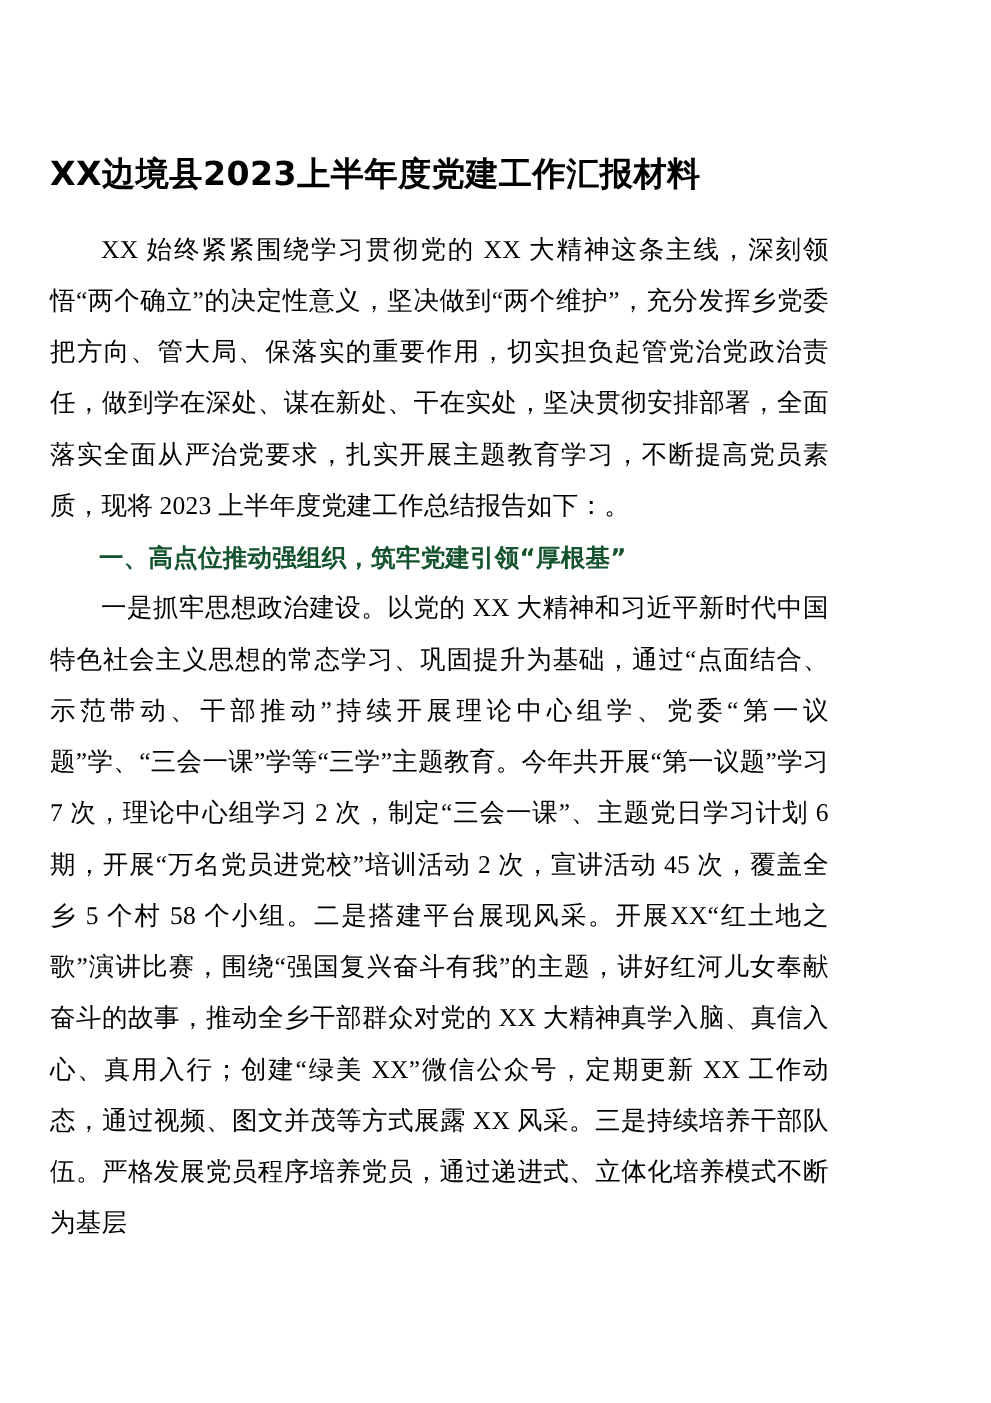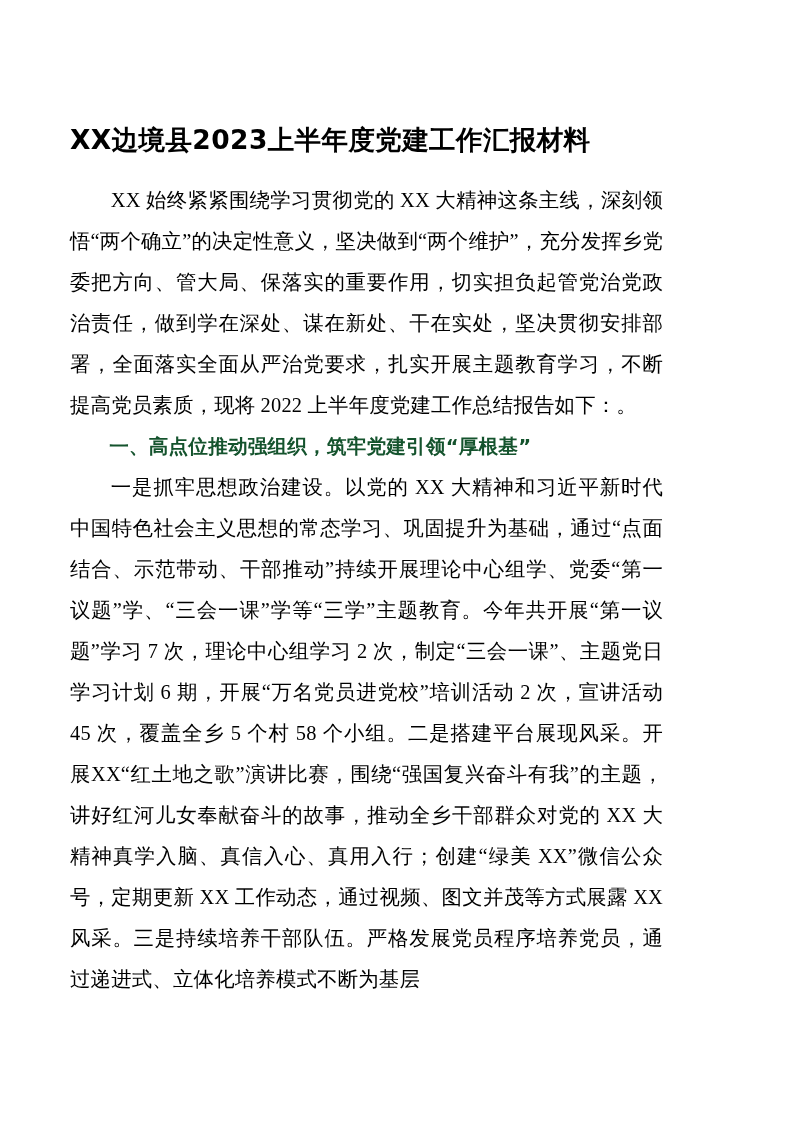--- a/index.html
+++ b/index.html
@@ -11,21 +11,21 @@
     width: 793px;
     height: 1122px;
     font-family: "Liberation Serif", "DejaVu Serif", serif;
     color: #000000;
     overflow: hidden;
   }
   .page {
     box-sizing: border-box;
     width: 733px;
     height: 1122px;
-    padding: 122px 70px 60px 70px;
+    padding: 122px 70px 60px 40px;
     background: #ffffff;
   }
   .doc-title {
     font-family: "DejaVu Sans", "Liberation Sans", sans-serif;
     font-weight: bold;
     font-size: 26.5px;
     line-height: 1.35;
     letter-spacing: 0.4px;
     margin: 0 0 22px 0;
     text-align: left;
@@ -50,16 +50,16 @@
     text-indent: 2em;
     letter-spacing: 0.2px;
     color: #14532d;
   }
 </style>
 </head>
 <body>
 
 <div class="page">
   <h1 class="doc-title">XX边境县2023上半年度党建工作汇报材料</h1>
-  <p class="para">XX 始终紧紧围绕学习贯彻党的 XX 大精神这条主线，深刻领悟“两个确立”的决定性意义，坚决做到“两个维护”，充分发挥乡党委把方向、管大局、保落实的重要作用，切实担负起管党治党政治责任，做到学在深处、谋在新处、干在实处，坚决贯彻安排部署，全面落实全面从严治党要求，扎实开展主题教育学习，不断提高党员素质，现将 2022 上半年度党建工作总结报告如下：。</p>
+  <p class="para">XX 始终紧紧围绕学习贯彻党的 XX 大精神这条主线，深刻领悟“两个确立”的决定性意义，坚决做到“两个维护”，充分发挥乡党委把方向、管大局、保落实的重要作用，切实担负起管党治党政治责任，做到学在深处、谋在新处、干在实处，坚决贯彻安排部署，全面落实全面从严治党要求，扎实开展主题教育学习，不断提高党员素质，现将 2023 上半年度党建工作总结报告如下：。</p>
   <p class="heading">一、高点位推动强组织，筑牢党建引领“厚根基”</p>
   <p class="para">一是抓牢思想政治建设。以党的 XX 大精神和习近平新时代中国特色社会主义思想的常态学习、巩固提升为基础，通过“点面结合、示范带动、干部推动”持续开展理论中心组学、党委“第一议题”学、“三会一课”学等“三学”主题教育。今年共开展“第一议题”学习 7 次，理论中心组学习 2 次，制定“三会一课”、主题党日学习计划 6 期，开展“万名党员进党校”培训活动 2 次，宣讲活动 45 次，覆盖全乡 5 个村 58 个小组。二是搭建平台展现风采。开展XX“红土地之歌”演讲比赛，围绕“强国复兴奋斗有我”的主题，讲好红河儿女奉献奋斗的故事，推动全乡干部群众对党的 XX 大精神真学入脑、真信入心、真用入行；创建“绿美 XX”微信公众号，定期更新 XX 工作动态，通过视频、图文并茂等方式展露 XX 风采。三是持续培养干部队伍。严格发展党员程序培养党员，通过递进式、立体化培养模式不断为基层</p>
 </div>
 
 </body></html>

